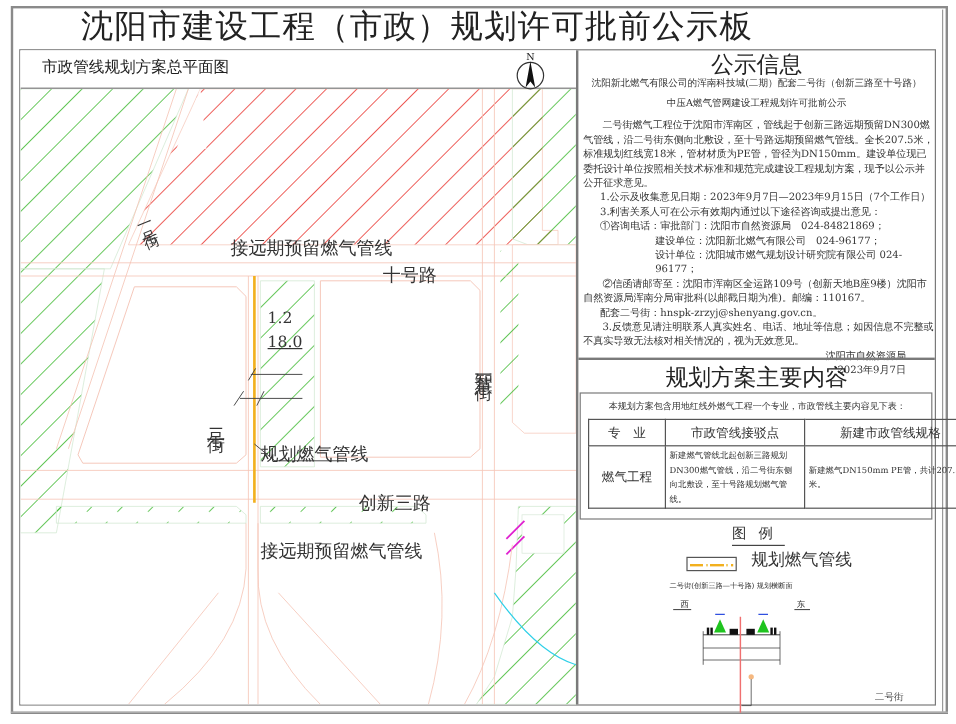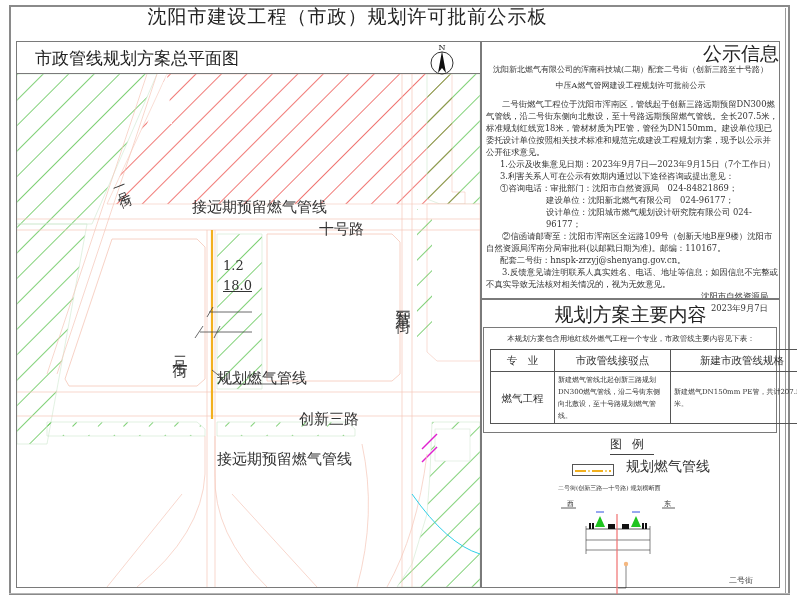--- a/index.html
+++ b/index.html
@@ -2,47 +2,47 @@
 <html><head>
 <meta charset="utf-8">
 <style>
   * { box-sizing: border-box; margin: 0; padding: 0; }
   html, body { width: 797px; height: 603px; background: #ffffff; overflow: hidden; }
   body { font-family: "DejaVu Serif", "Liberation Serif", serif; color: #222; position: relative; }
 
   .outer-frame { position: absolute; left: 9px; top: 5px; width: 781px; height: 590px; border: 2px solid #8a8a8a; background: #fff; }
   .outer-frame-bottom { position: absolute; left: 9px; top: 593px; width: 781px; height: 3px; border-top: 1px solid #b5b5b5; }
 
-  .board-title { position: absolute; left: 0; top: 4px; width: 695px; text-align: center; font-size: 19px; letter-spacing: 1px; color: #222; }
+  .board-title { position: absolute; left: 0; top: 4px; width: 695px; text-align: center; font-size: 27px; letter-spacing: 1px; color: #222; }
 
   .inner-frame { position: absolute; left: 16px; top: 41px; width: 764px; height: 547px; border: 1.5px solid #7a7a7a; }
 
   .map-panel { position: absolute; left: 17px; top: 42px; width: 463px; height: 545px; overflow: hidden; background: #fff; }
   .map-header { position: absolute; left: 0; top: 0; width: 463px; height: 32px; border-bottom: 1.5px solid #7a7a7a; background: #fff; z-index: 3; }
-  .map-title { position: absolute; left: 18px; top: 5px; font-size: 17px; color: #222; text-align: right; }
+  .map-title { position: absolute; left: 18px; top: 5px; font-size: 13px; color: #222; text-align: right; }
   .compass { position: absolute; left: 408px; top: 0px; width: 34px; height: 34px; z-index: 4; }
 
   .map-svg { position: absolute; left: 0; top: 32px; }
 
   .map-label { position: absolute; font-size: 15px; color: #333; z-index: 5; white-space: nowrap; }
   .vlabel { writing-mode: vertical-rl; letter-spacing: 3px; }
 
   .divider-v { position: absolute; left: 480px; top: 42px; width: 1.5px; height: 545px; background: #7a7a7a; }
 
   .right-panel { position: absolute; left: 482px; top: 42px; width: 297px; height: 545px; }
   .right-edge { position: absolute; left: 785px; top: 8px; width: 1px; height: 585px; background: #9a9a9a; }
 
-  .notice-title { position: absolute; left: 0; top: -1px; width: 297px; text-align: right; font-size: 19px; color: #222; }
+  .notice-title { position: absolute; left: 0; top: -1px; width: 297px; text-align: center; font-size: 19px; color: #222; }
   .notice-sub { position: absolute; left: 0; width: 297px; text-align: center; font-size: 8px; color: #333; }
   .notice-body { position: absolute; left: 4px; top: 56px; width: 292px; font-size: 8.4px; line-height: 12px; color: #333; }
   .notice-body p { margin: 0; }
   .indent { text-indent: 16px; }
   .pad1 { padding-left: 14px; }
   .pad2 { padding-left: 60px; }
-  .sig { text-align: right; padding-right: 10px; }
+  .sig { text-align: right; padding-right: 23px; }
 
   .divider-h { position: absolute; left: 482px; top: 298px; width: 297px; height: 1.5px; background: #7a7a7a; }
 
   .plan-title { position: absolute; left: 482px; top: 302px; width: 297px; text-align: center; font-size: 19px; color: #222; }
   .plan-box { position: absolute; left: 483px; top: 327px; width: 294px; height: 106px; border: 1px solid #7a7a7a; }
   .plan-intro { position: absolute; left: 0; top: 6px; width: 294px; text-align: center; font-size: 7.5px; color: #333; }
   .plan-table { position: absolute; left: 6px; top: 21px; width: 324px; border-collapse: collapse; font-size: 9.5px; color: #333; }
   .plan-table th, .plan-table td { border: 1px solid #555; }
   .plan-table th { height: 22px; font-weight: normal; font-size: 10.5px; text-align: center; }
   .plan-table td { height: 52px; vertical-align: middle; font-size: 7px; line-height: 12px; padding: 0 3px; }

